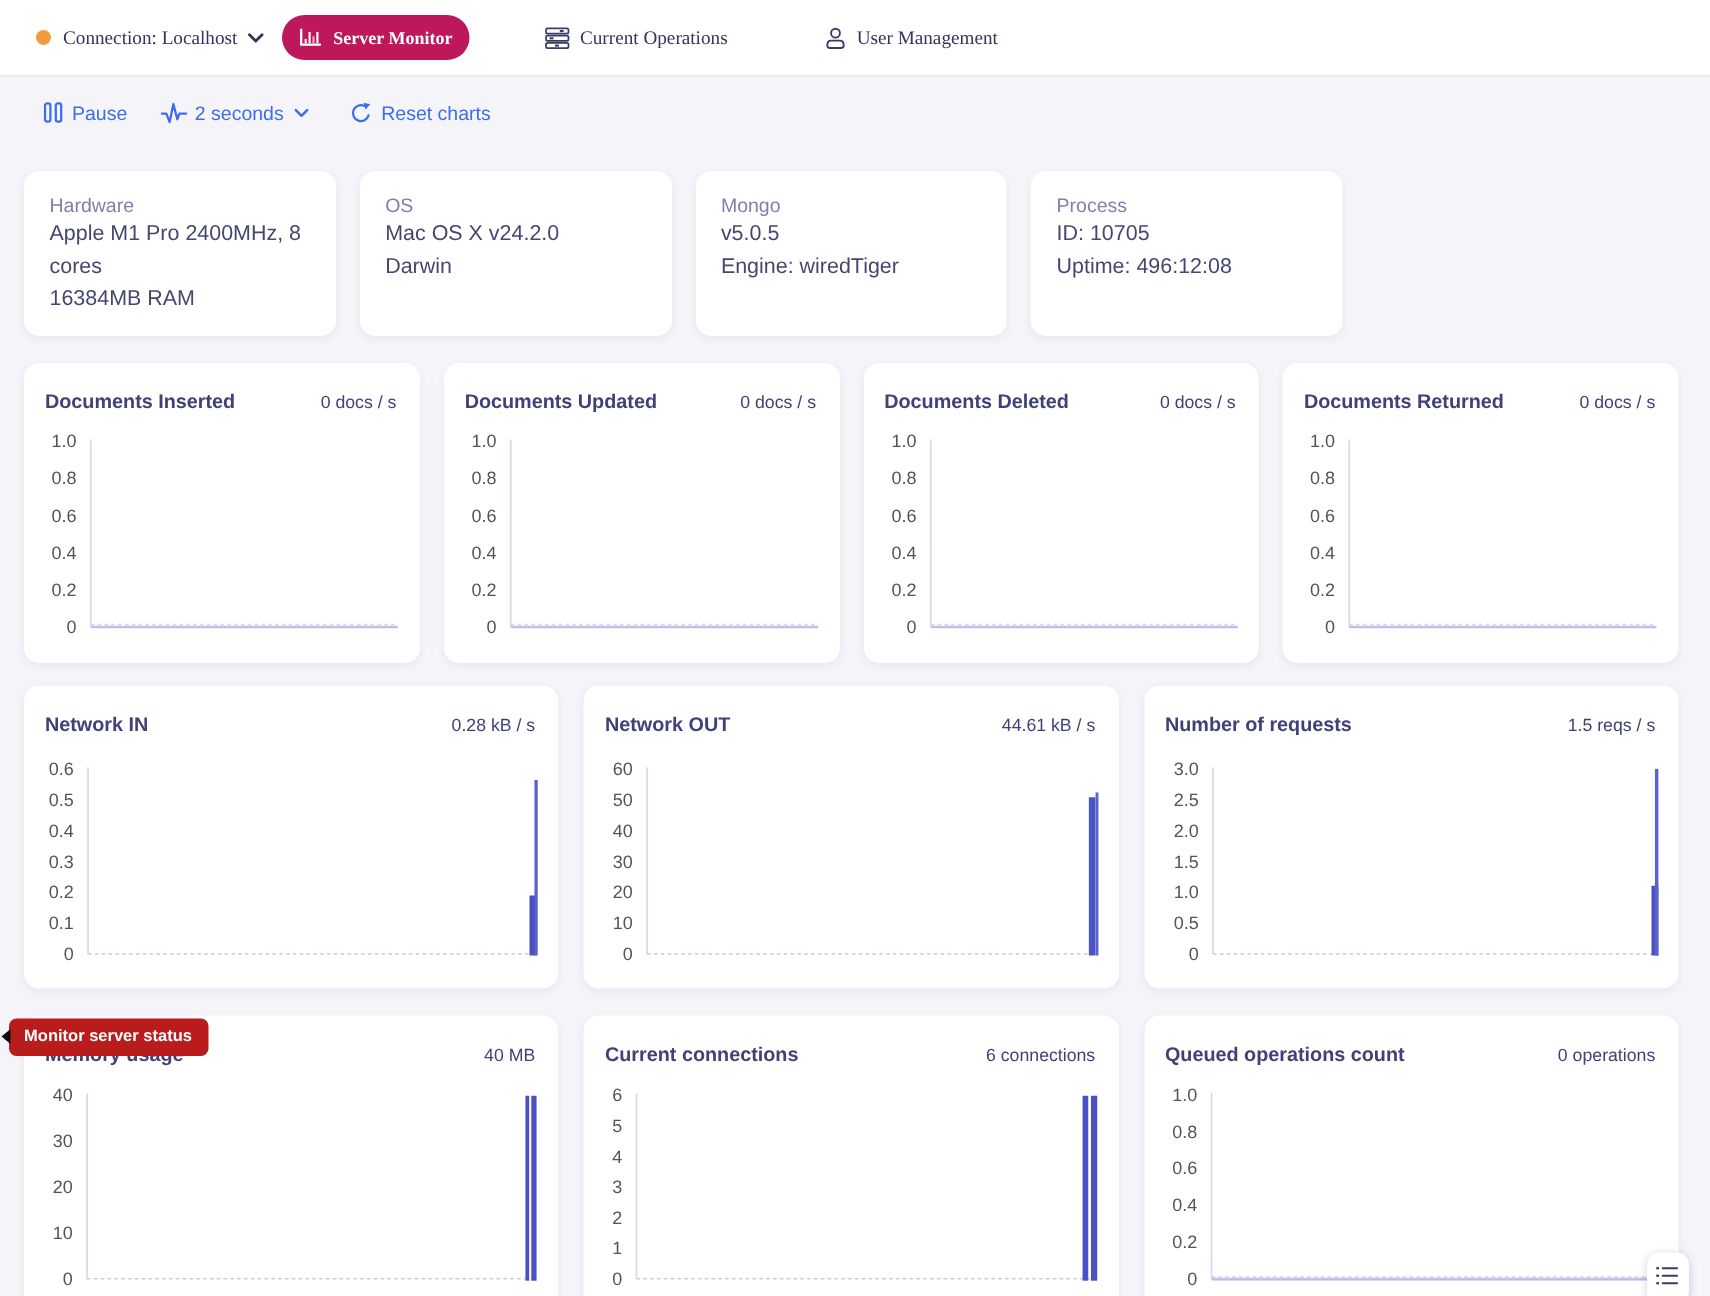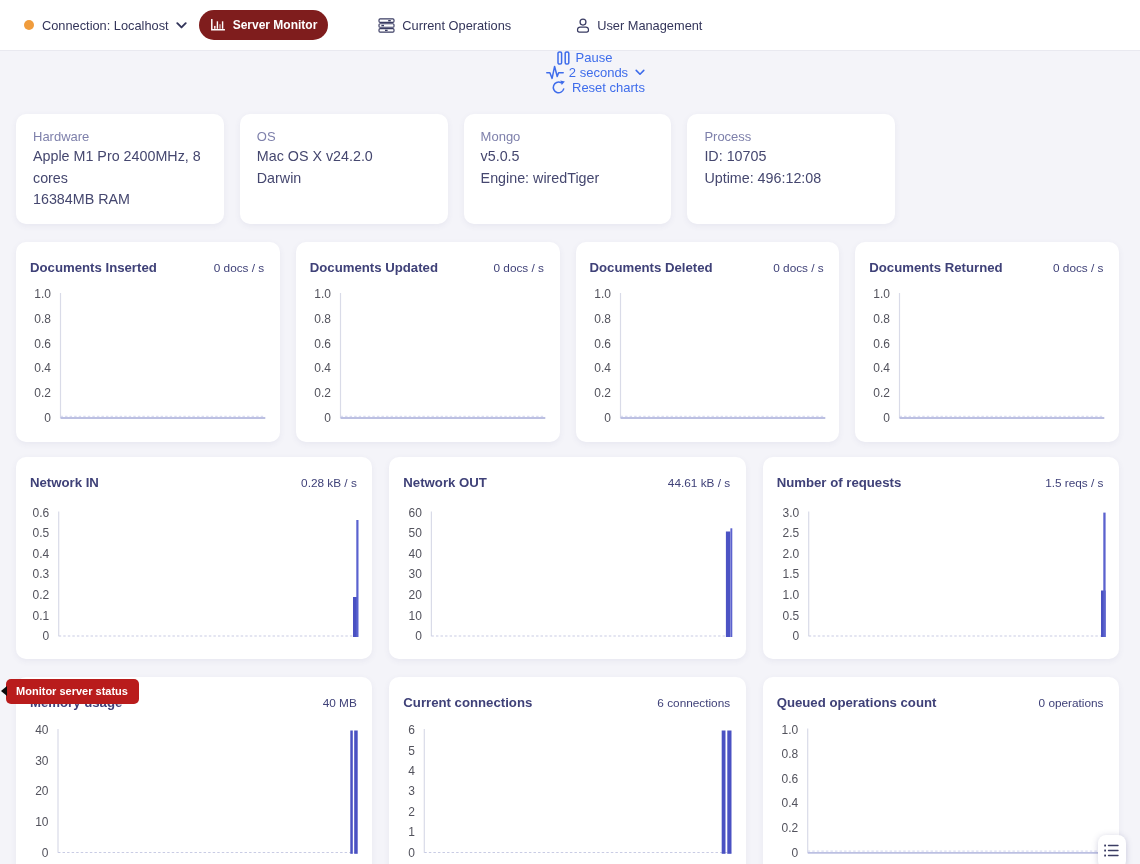--- a/index.html
+++ b/index.html
@@ -1,24 +1,24 @@
 <!DOCTYPE html>
 <html><head><meta charset="utf-8">
 <style>
 * { margin:0; padding:0; box-sizing:border-box; }
 html,body { width:1140px; height:864px; overflow:hidden; background:#f4f4f9;
   font-family:"Liberation Sans", sans-serif; }
-.nav { height:50px; background:#fff; display:flex; align-items:center; padding-left:24px; box-shadow:0 1px 0 #e9e9f0; position:relative; z-index:5; }
+.nav { height:50px; background:#fff; display:flex; align-items:center; padding-left:24px; box-shadow:0 1px 0 #e9e9f0; position:relative; z-index:5;font-family:Liberation Serif, serif; }
 .nav .dot { width:10px; height:10px; border-radius:50%; background:#f09c3c; margin-right:8px; }
 .nav .conn { font-size:12.8px; color:#33355a; display:flex; align-items:center; }
-.pill { margin-left:12px; height:30px; background:#7f1d1d; border-radius:15px; display:flex; align-items:center; padding:0 11px 0 12px; color:#fff; font-size:12px; font-weight:700; }
+.pill { margin-left:12px; height:30px; background:#be185d; border-radius:15px; display:flex; align-items:center; padding:0 11px 0 12px; color:#fff; font-size:12px; font-weight:700; }
 .navitem { display:flex; align-items:center; font-size:12.8px; color:#33355a;padding-left:36px; }
 #nav1 { margin-left:14px; }
 #nav2 { margin-left:29px; }
-.toolbar { height:50px; display:flex; align-items:center; padding-left:29px; color:#3e6ceb; font-size:13px;flex-direction:column; }
+.toolbar { height:50px; display:flex; align-items:center; padding-left:29px; color:#3e6ceb; font-size:13px; }
 .tbitem { display:flex; align-items:center; }
 #tb2 { margin-left:22px; }
 #tb3 { margin-left:28px; }
 .main { padding:14px 0 0 16px; width:1119px; }
 .card { background:#fff; border-radius:10px; box-shadow:0 2px 6px rgba(70,70,130,0.07); position:relative; }
 .row1 { display:grid; grid-template-columns:repeat(5,1fr); gap:16px; width:1103px; margin-bottom:18px; }
 .row2 { display:grid; grid-template-columns:repeat(4,1fr); gap:16px; width:1103px; margin-bottom:15px; }
 .row3 { display:grid; grid-template-columns:repeat(3,1fr); gap:17px; width:1103px; margin-bottom:18px; }
 .row4 { display:grid; grid-template-columns:repeat(3,1fr); gap:17px; width:1103px; }
 .info { height:110px; padding:15px 16px 0 17px; }

